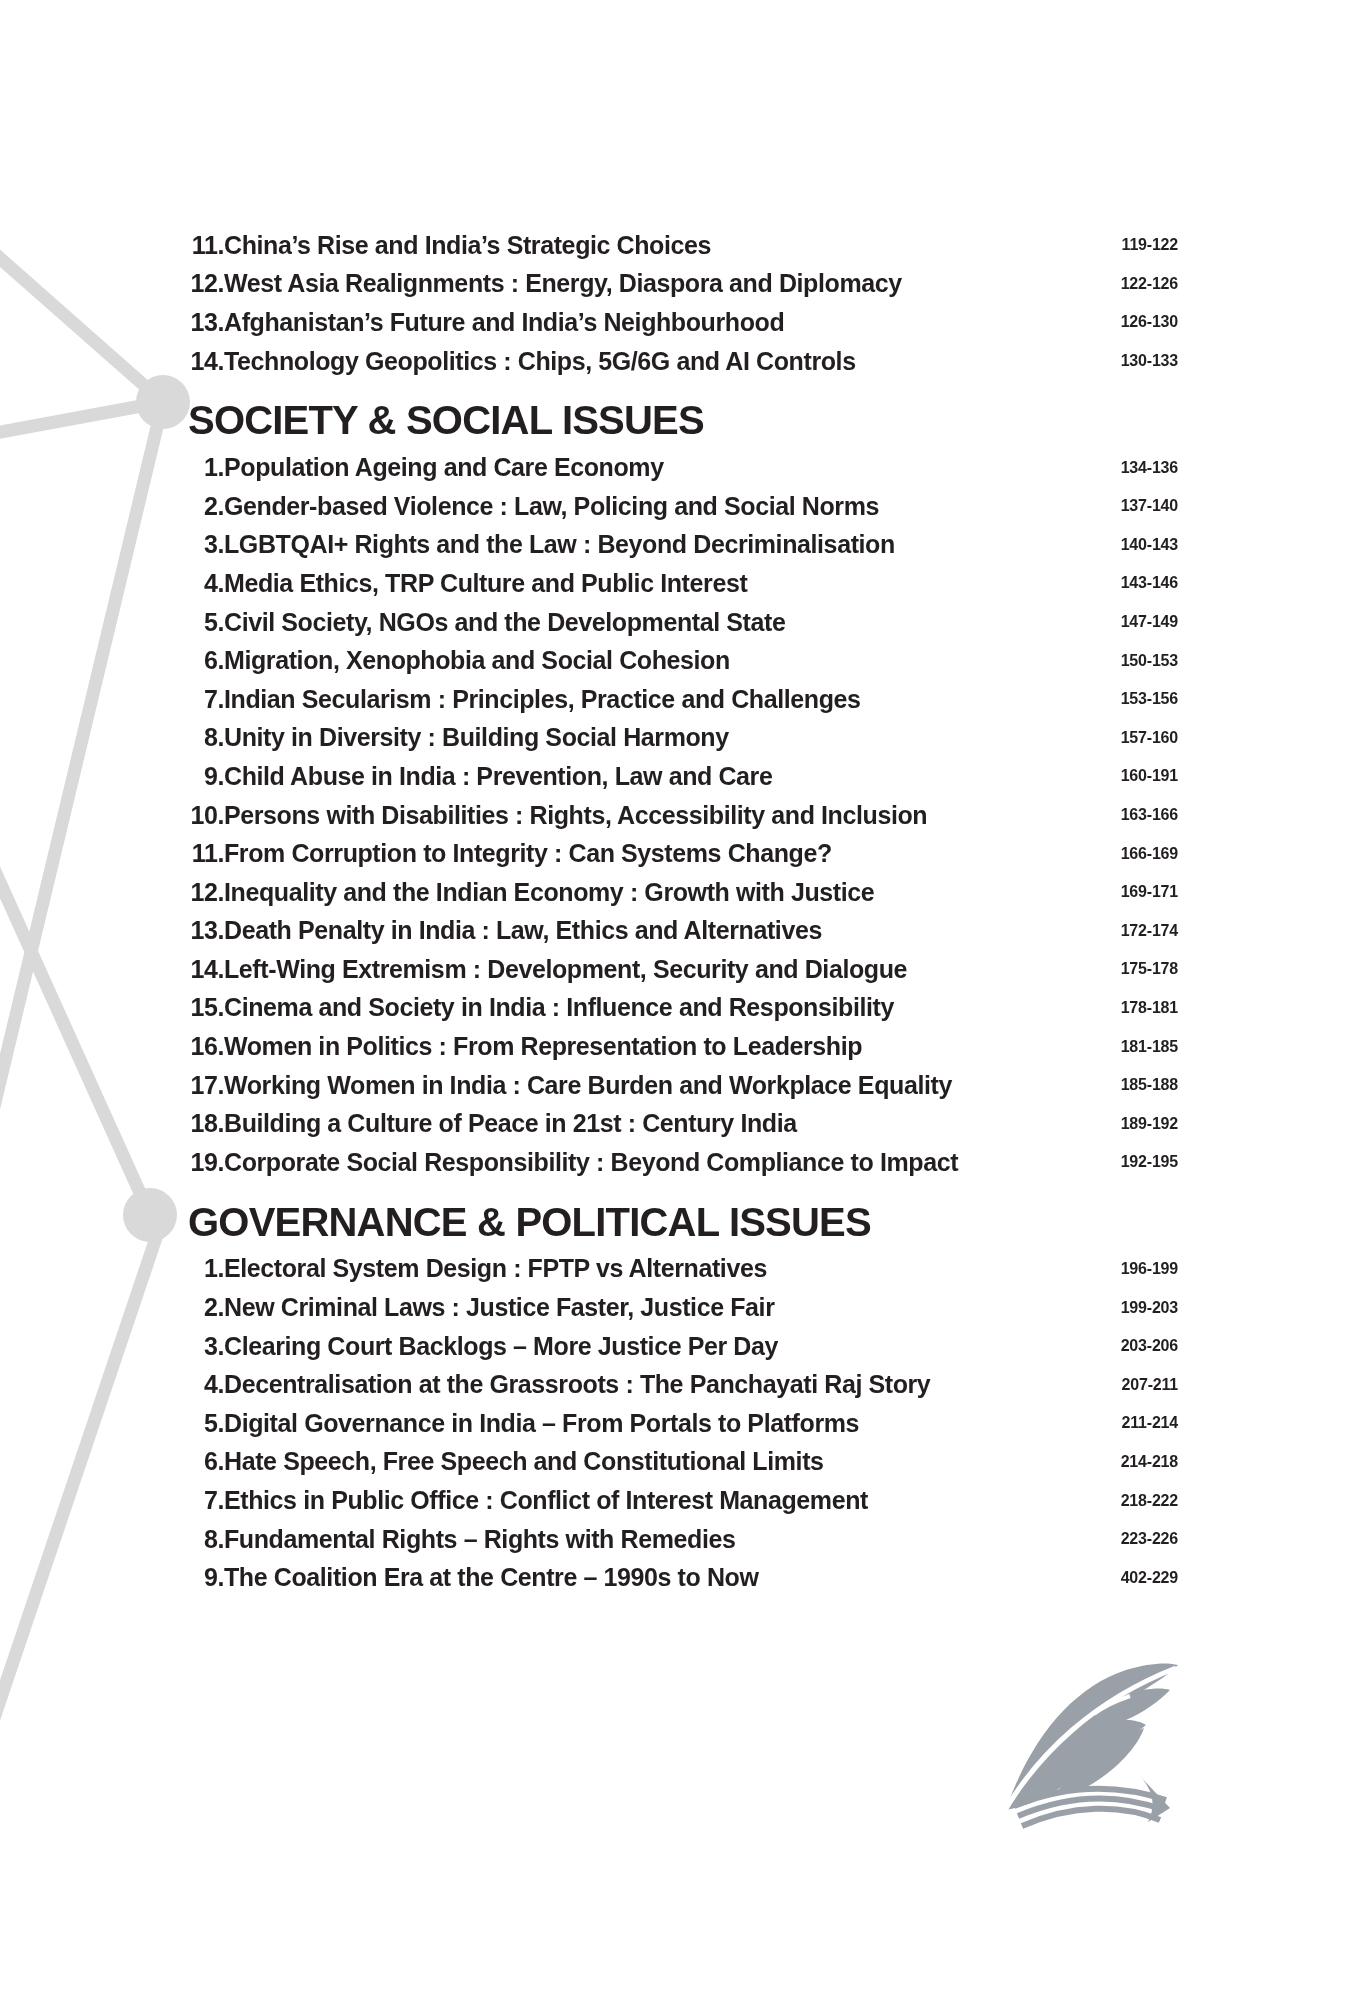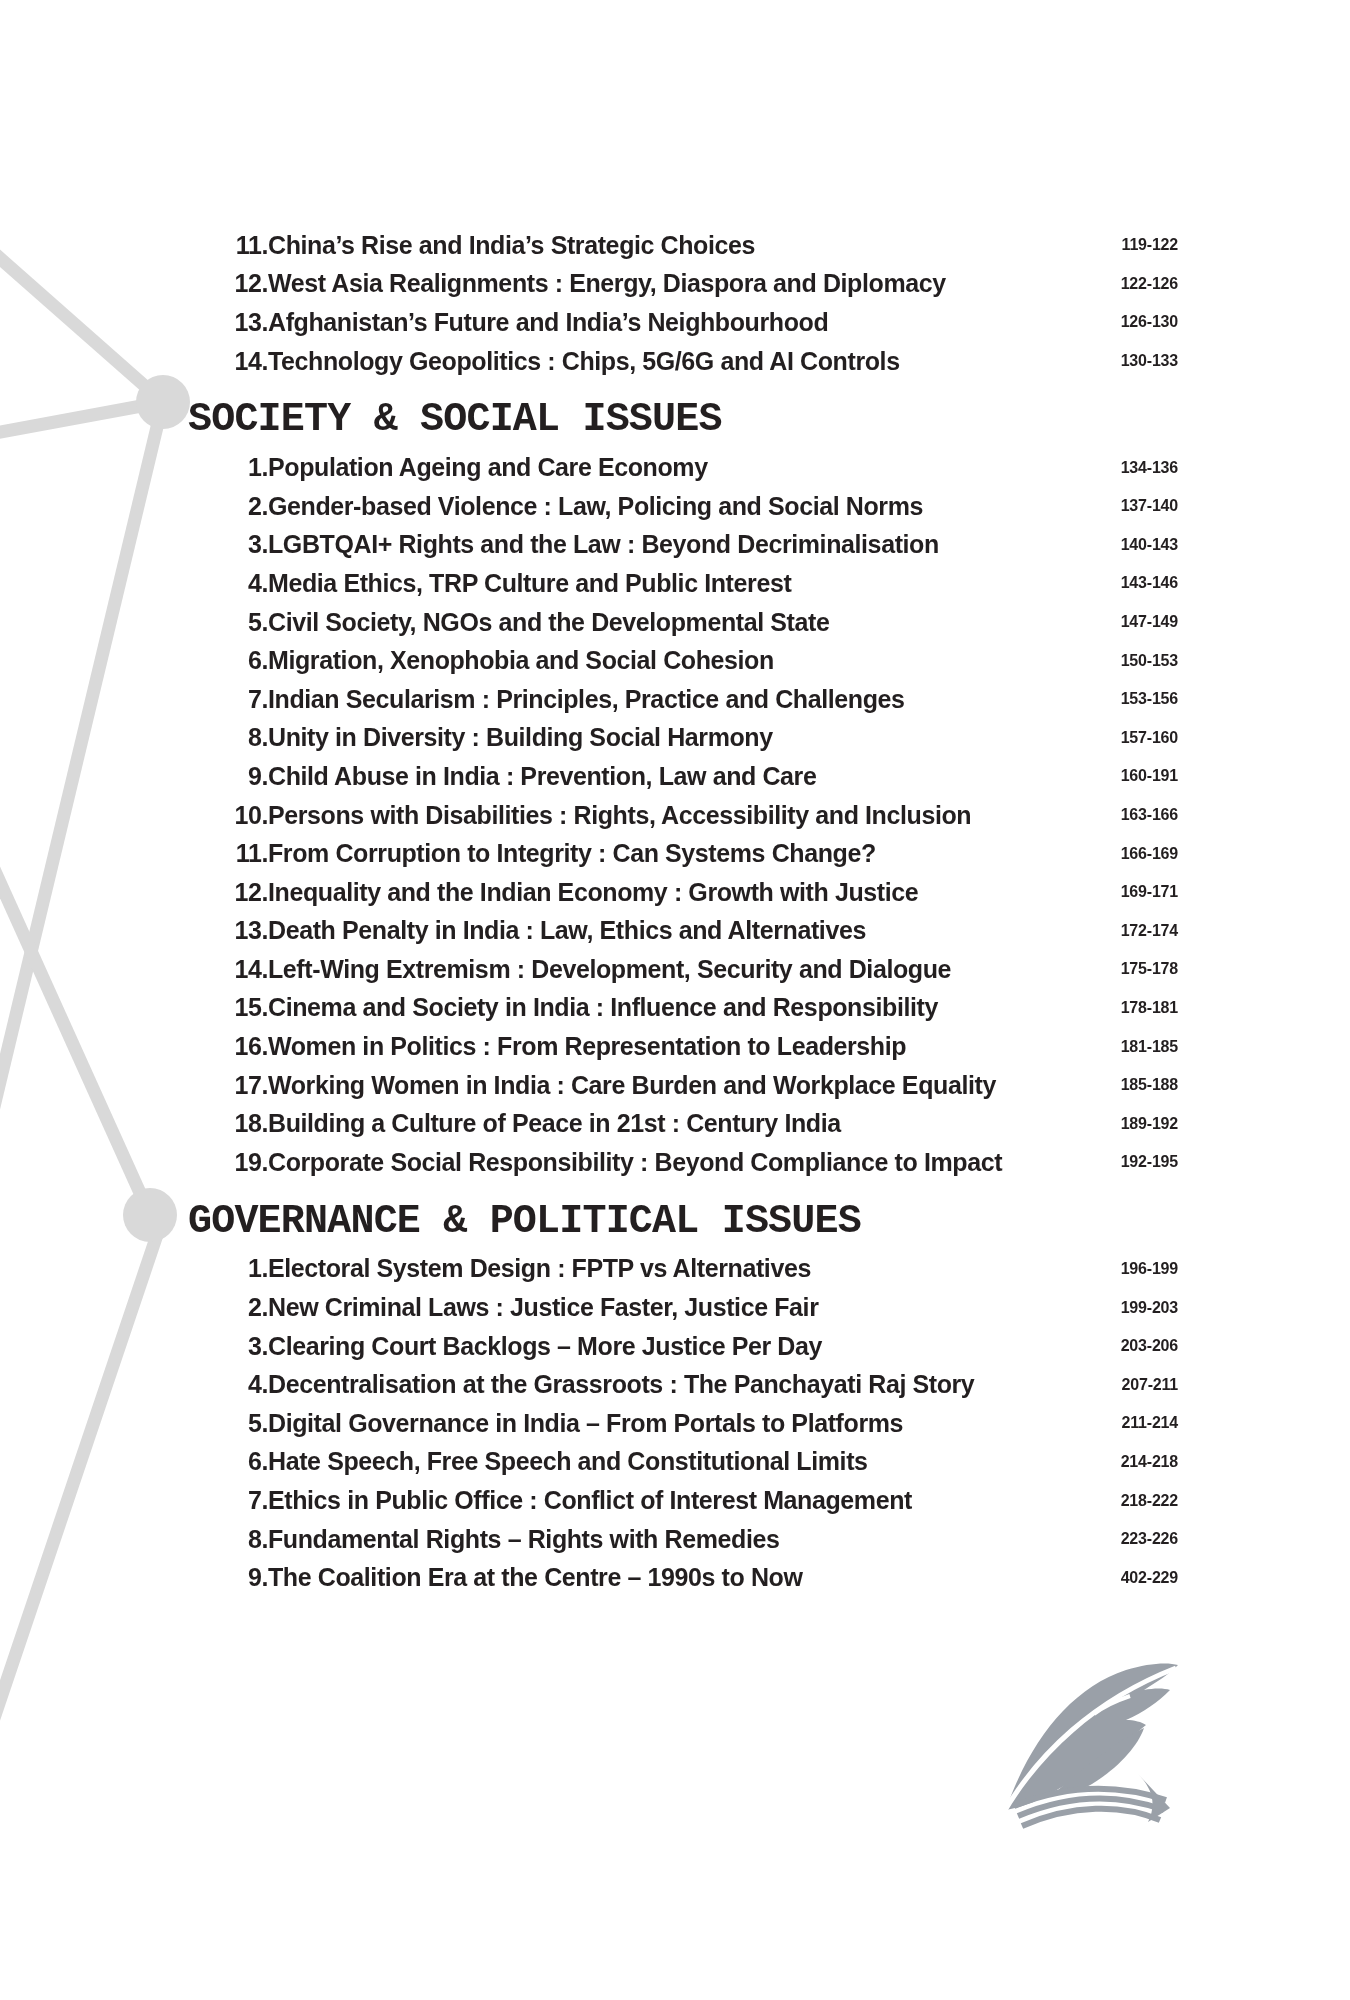--- a/index.html
+++ b/index.html
@@ -6,26 +6,26 @@
   body{
     width:1350px;height:2000px;position:relative;overflow:hidden;
     background:#ffffff;color:#1a1a1a;
     font-family:"Liberation Sans",sans-serif;
   }
   .bg-decoration{position:absolute;left:0;top:0;width:1350px;height:2000px;pointer-events:none;}
   .logo{position:absolute;left:998px;top:1662px;width:195px;height:175px;}
   .toc{position:absolute;left:188px;top:226px;width:990px;}
   .toc-heading{
     font-weight:bold;font-size:40px;line-height:44px;letter-spacing:-0.8px;
-    margin:18px 0 6px 0;color:#231f20;font-family:Liberation Mono, monospace;
+    margin:18px 0 6px 0;color:#231f20;
   }
   .toc-row{display:flex;align-items:center;height:38.6px;}
   .toc-num{
     width:36px;flex:0 0 36px;text-align:right;
-    font-weight:bold;font-size:25px;letter-spacing:-0.4px;color:#231f20;margin-left:44px;
+    font-weight:bold;font-size:25px;letter-spacing:-0.4px;color:#231f20;
   }
   .toc-title{
     flex:1 1 auto;margin-left:0;white-space:nowrap;overflow:hidden;
     font-weight:bold;font-size:25px;letter-spacing:-0.4px;color:#231f20;
   }
   .toc-pages{
     flex:0 0 112px;width:112px;text-align:right;
     font-weight:bold;font-size:16px;letter-spacing:-0.2px;color:#231f20;
   }
 </style>

